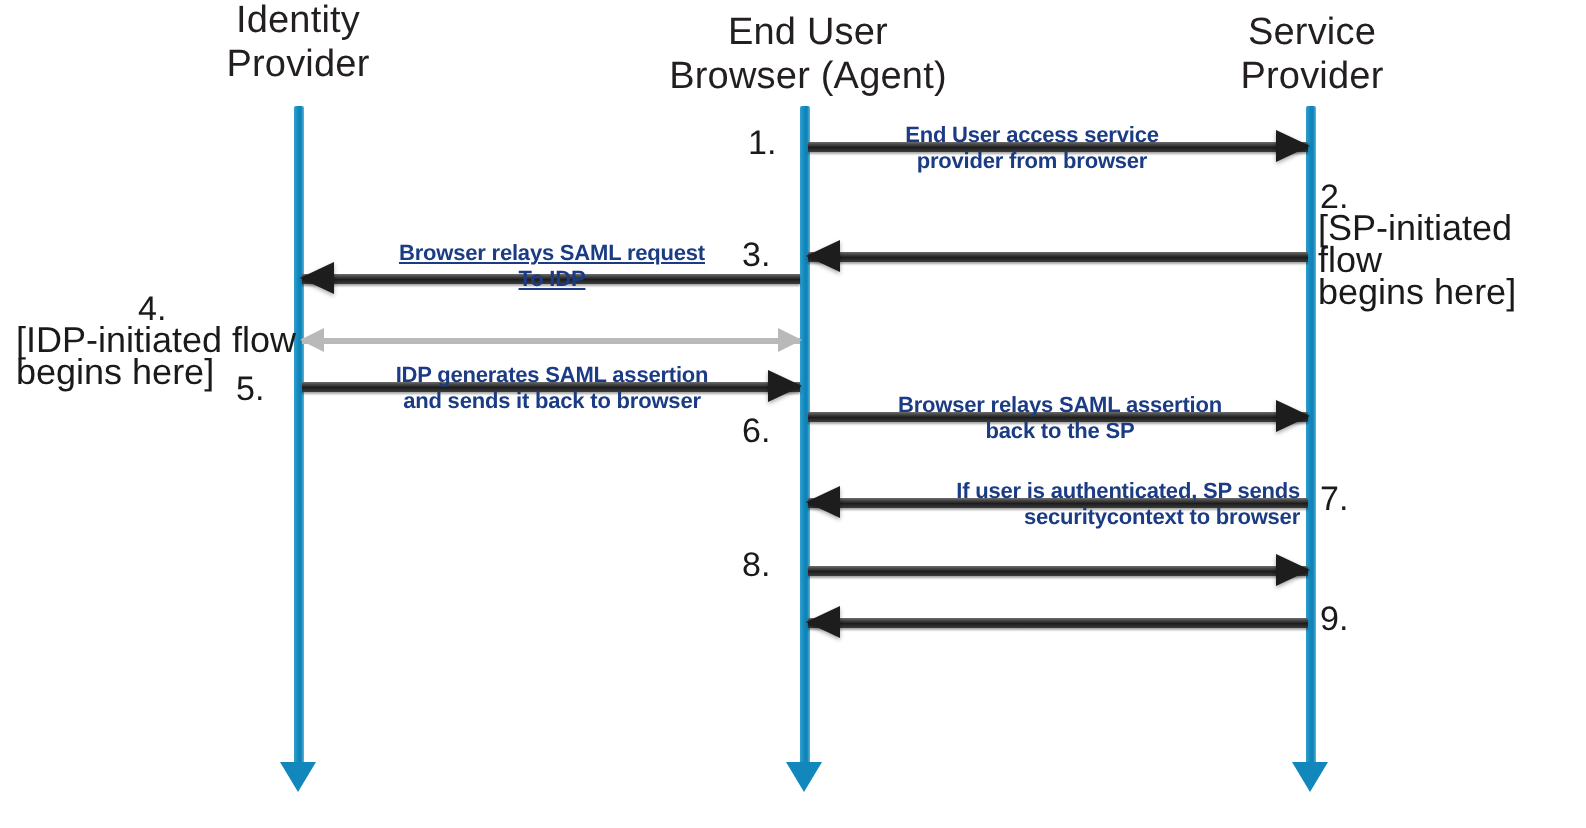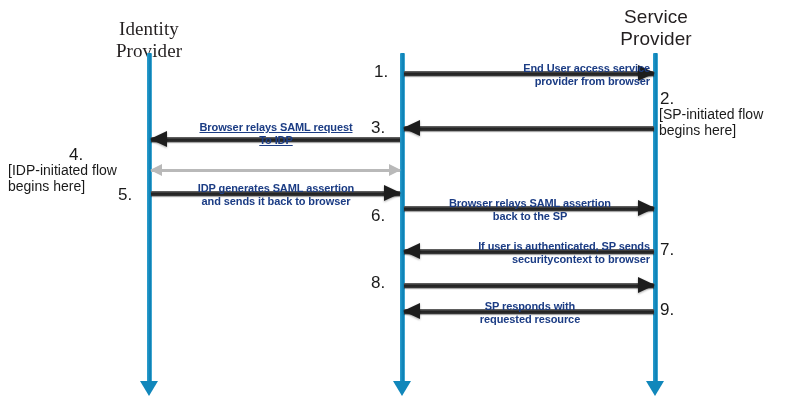--- a/index.html
+++ b/index.html
@@ -120,53 +120,55 @@
     color: #1a1a1a;
     font-size: 17px;
     line-height: 18px;
     font-weight: 400;
   }
 
   
   .flow-note {
     position: absolute;
     color: #1a1a1a;
-    font-size: 14px;
+    font-size: 18px;
     line-height: 16px;
     font-weight: 400;
     white-space: pre-line;
   }
 </style>
 </head>
 <body>
 
 <div id="canvas">
 
-  <div class="actor-header" style="left:58px; top:18px; width:182px;font-family:Liberation Serif, serif;">Identity
+  <div class="actor-header" style="left:58px; top:0; width:182px;">Identity
 Provider</div>
 
+  <div class="actor-header" style="left:310px; top:6px; width:188px;">End User
+Browser (Agent)</div>
 
   <div class="actor-header" style="left:566px; top:6px; width:180px;">Service
 Provider</div>
 
   <div class="lifeline" style="left:147px; top:53px; height:330px;"></div>
   <div class="lifeline-head" style="left:140px; top:381px;"></div>
 
   <div class="lifeline" style="left:400px; top:53px; height:330px;"></div>
   <div class="lifeline-head" style="left:393px; top:381px;"></div>
 
   <div class="lifeline" style="left:653px; top:53px; height:330px;"></div>
   <div class="lifeline-head" style="left:646px; top:381px;"></div>
 
   <div class="step-num" style="left:374px; top:63px;">1.</div>
   <div class="msg to-right" style="left:404px; top:69px; width:250px;">
     <div class="shaft" style="width:250px;"></div>
     <div class="head"></div>
   </div>
-  <div class="msg-label" style="left:418px; top:62px; width:232px;text-align:right;">End User access service
+  <div class="msg-label" style="left:400px; top:62px; width:232px;">End User access service
 provider from browser</div>
 
   <div class="step-num" style="left:660px; top:90px;">2.</div>
   <div class="flow-note" style="left:659px; top:106px; width:130px;">[SP-initiated flow
 begins here]</div>
   <div class="msg to-left" style="left:404px; top:124px; width:250px;">
     <div class="shaft" style="width:250px;"></div>
     <div class="head"></div>
   </div>
 
@@ -215,16 +217,14 @@
   <div class="msg to-right" style="left:404px; top:281px; width:250px;">
     <div class="shaft" style="width:250px;"></div>
     <div class="head"></div>
   </div>
 
   <div class="step-num" style="left:660px; top:301px;">9.</div>
   <div class="msg to-left" style="left:404px; top:307px; width:250px;">
     <div class="shaft" style="width:250px;"></div>
     <div class="head"></div>
   </div>
-  <div class="msg-label" style="left:414px; top:300px; width:232px;">SP responds with
-requested resource</div>
 
 </div>
 
 </body></html>

